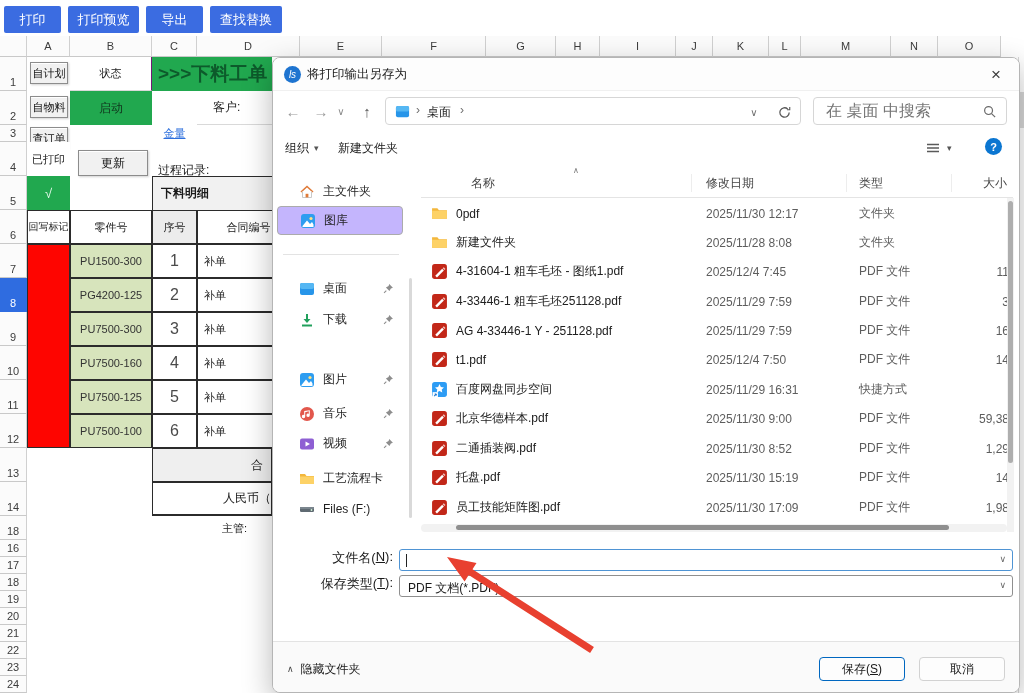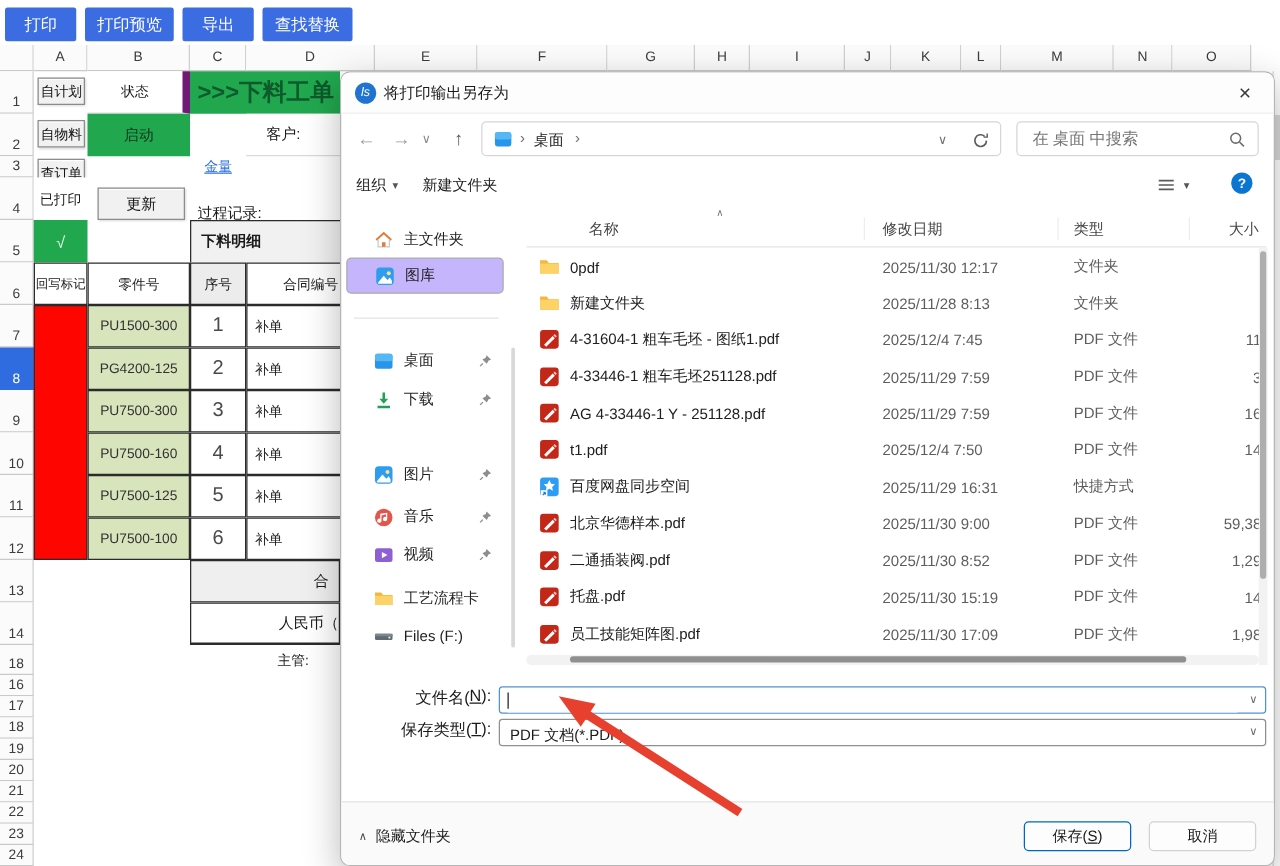--- a/index.html
+++ b/index.html
@@ -8,21 +8,21 @@
   .abs{position:absolute;box-sizing:border-box}
   
   .xl-btn{position:absolute;top:6px;height:27px;box-sizing:border-box;background:#3b6ce1;color:#fff;
           font-size:13px;border-radius:2px;display:flex;align-items:center;justify-content:center;cursor:pointer}
   .colhdr,.rowhdr{position:absolute;box-sizing:border-box;background:#fbfbfb;border-right:1px solid #d0d0d0;
           border-bottom:1px solid #c9c9c9;color:#3c3c3c;font-size:11px;display:flex;align-items:center;justify-content:center}
   .rowhdr{justify-content:center;align-items:flex-end;padding-bottom:2px}
   .rowhdr.sel{background:#2f6ce0;color:#fff;border-color:#2f6ce0}
   .cell{position:absolute;box-sizing:border-box;display:flex;align-items:center;font-size:11px;color:#1a1a1a;background:#fff}
   .ctr{justify-content:center}
-  .grid{border-right:6px solid #701a75;border-bottom:1px solid #d9d9d9}
+  .grid{border-right:1px solid #701a75;border-bottom:1px solid #d9d9d9}
   .blk{border:1px solid #2b2b2b}
   .form-btn{position:absolute;box-sizing:border-box;background:#f1f1f1;border:1px solid #8c8c8c;
           box-shadow:inset 0 1px 0 #fff,1px 1px 2px rgba(0,0,0,.18);display:flex;align-items:center;
           justify-content:center;font-size:11px;color:#111;cursor:pointer;overflow:hidden;white-space:nowrap}
   .link{color:#2d6fdd;text-decoration:underline;cursor:pointer}
   
   .dlg{position:absolute;left:272px;top:57px;width:746px;height:634px;background:#fff;border:1px solid #b5b5b5;
        border-radius:8px;box-shadow:0 10px 30px rgba(0,0,0,.28);overflow:hidden}
   .dlg .icnbtn{color:#565656;font-size:14px;display:flex;align-items:center;justify-content:center;cursor:pointer}
   .box{border:1px solid #d6d6d6;border-radius:4px;background:#fff}
@@ -177,21 +177,21 @@
     <span class="abs icnbtn" style="left:358px;top:4px;width:20px;height:20px;font-size:10px;color:#6f6f6f;display:flex;align-items:center;justify-content:center">∨</span>
     <span class="abs icnbtn" style="left:388px;top:4px;width:20px;height:20px;display:flex;align-items:center;justify-content:center">
       <svg width="15" height="15" viewBox="0 0 16 16" fill="none" stroke="#5a5a5a" stroke-width="1.4">
           <path d="M13 8a5 5 0 1 1-1.6-3.7"></path>
           <path d="M13.6 2v3h-3" stroke-width="1.2"></path>
         </svg>
     </span>
   </div>
 
   <div class="box abs" style="left:540px;top:39px;width:194px;height:28px">
-    <input class="abs" style="left: 10px; top: 3px; width: 150px; height: 20px; border: none; outline: none; font-size: 13px; color: #3b82f6; font-family: Liberation Serif, serif;" placeholder="在 桌面 中搜索">
+    <input class="abs" style="left: 10px; top: 3px; width: 150px; height: 20px; border: none; outline: none; font-size: 16px; color: #3b82f6;" placeholder="在 桌面 中搜索">
     <span class="abs" style="left:168px;top:6px;width:15px;height:15px">
       <svg width="15" height="15" viewBox="0 0 16 16" fill="none" stroke="#6b6b6b" stroke-width="1.3">
           <circle cx="7" cy="7" r="4.2"></circle>
           <path d="M10.2 10.2L14 14"></path>
         </svg>
     </span>
   </div>
 
   <div class="abs" style="left:12px;top:80px;height:20px;display:flex;align-items:center;cursor:pointer">
     <span style="font-size:12px;color:#1b1b1b">组织</span>
@@ -318,21 +318,21 @@
     <span class="fd">2025/11/30 12:17</span>
     <span class="ft">文件夹</span>
     <span class="fs"></span>
   </div>
   <div class="frow" style="top:170px">
     <span class="fi"><svg width="17" height="17" viewBox="0 0 16 16">
           <path d="M1 3h5l1.5 2H15v8H1z" fill="#f3b73c"></path>
           <path d="M1 5.5h14V13H1z" fill="#fdd267"></path>
         </svg></span>
     <span class="fn">新建文件夹</span>
-    <span class="fd">2025/11/28 8:13</span>
+    <span class="fd">2025/11/28 8:08</span>
     <span class="ft">文件夹</span>
     <span class="fs"></span>
   </div>
   <div class="frow" style="top:199px">
     <span class="fi"><svg width="17" height="17" viewBox="0 0 16 16">
           <rect x="1" y="1" width="14" height="14" rx="2.5" fill="#c22718"></rect>
           <path d="M4 12l6.5-6.5 1.6 1.6L5.6 13.6z" fill="#fff"></path>
           <path d="M11 5l1.6 1.6 1-1L12 4z" fill="#f3c9c4"></path>
         </svg></span>
     <span class="fn">4-31604-1 粗车毛坯 - 图纸1.pdf</span>

